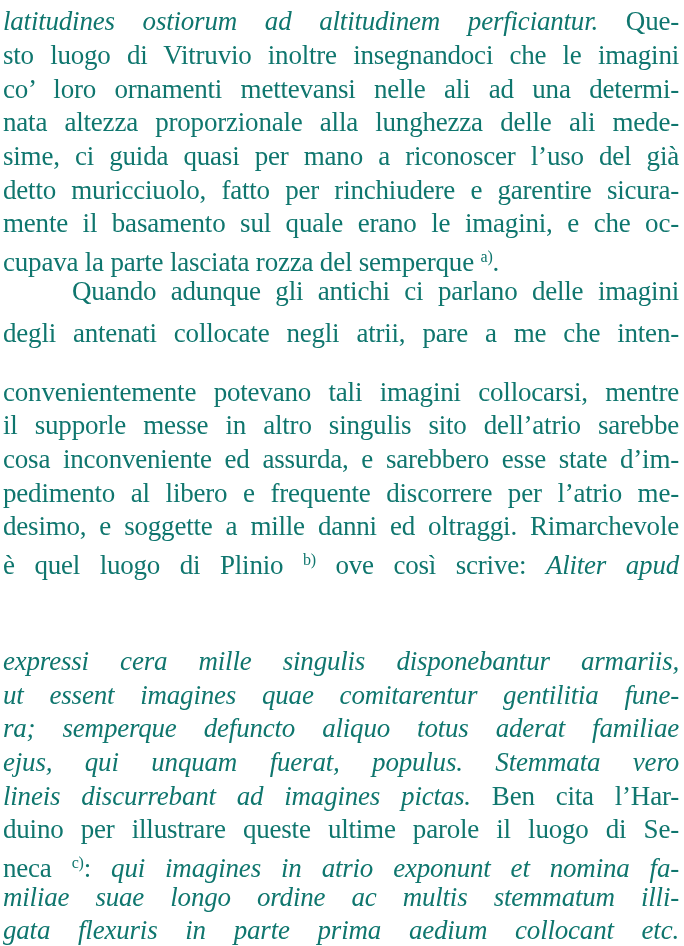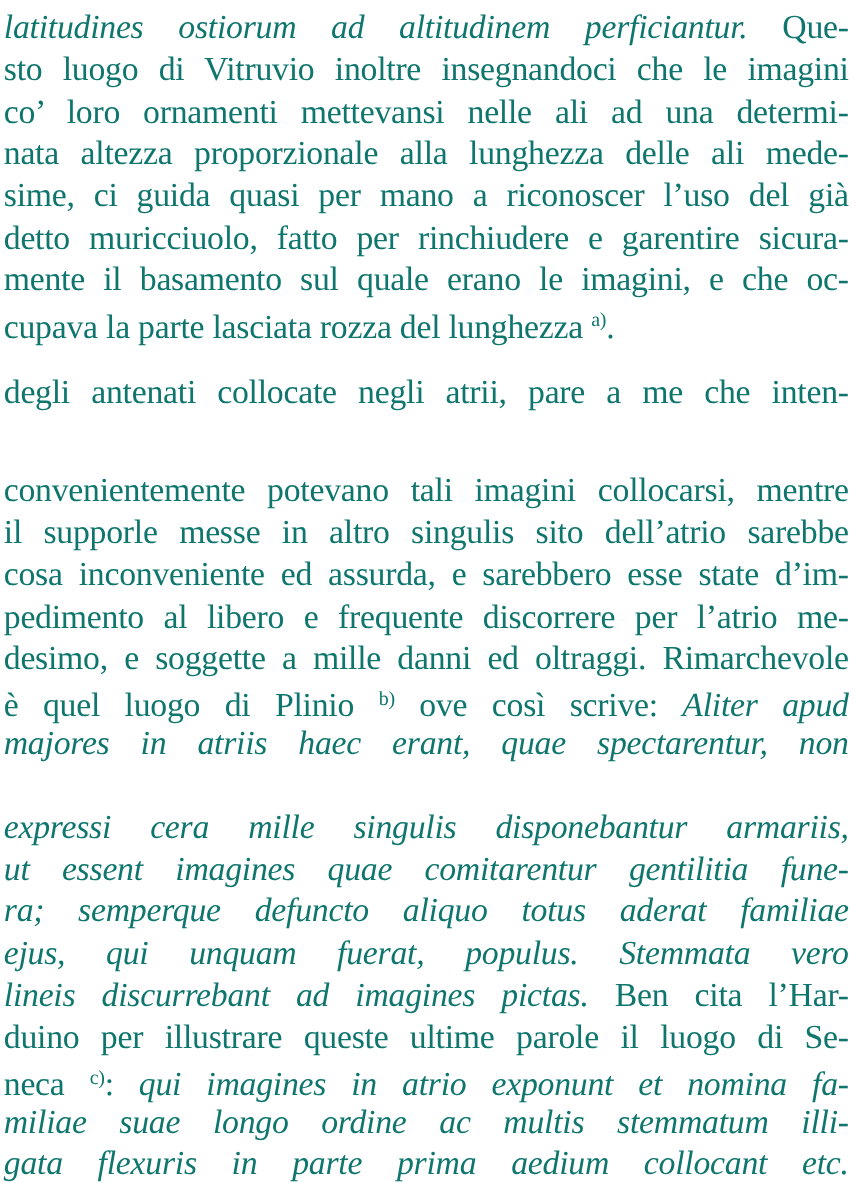--- a/index.html
+++ b/index.html
@@ -59,45 +59,45 @@
   <div class="line" style="top:139px">
     <span>sime, ci guida quasi per mano a riconoscer l’uso del già</span>
   </div>
   <div class="line" style="top:173px">
     <span>detto muricciuolo, fatto per rinchiudere e garentire sicura-</span>
   </div>
   <div class="line" style="top:206px">
     <span>mente il basamento sul quale erano le imagini, e che oc-</span>
   </div>
   <div class="line last" style="top:240px">
-    <span>cupava la parte lasciata rozza del lunghezza </span><span class="sup">a)</span><span>.</span>
+    <span>cupava la parte lasciata rozza del semperque </span><span class="sup">a)</span><span>.</span>
   </div>
-  <div class="line" style="top:296px">
+  <div class="line indent" style="top:274px">
+    <span>Quando adunque gli antichi ci parlano delle imagini</span>
+  </div>
+  <div class="line" style="top:316px">
     <span>degli antenati collocate negli atrii, pare a me che inten-</span>
   </div>
   <div class="line" style="top:375px">
     <span>convenientemente potevano tali imagini collocarsi, mentre</span>
   </div>
   <div class="line" style="top:408px">
     <span>il supporle messe in altro singulis sito dell’atrio sarebbe</span>
   </div>
   <div class="line" style="top:442px">
     <span>cosa inconveniente ed assurda, e sarebbero esse state d’im-</span>
   </div>
   <div class="line" style="top:476px">
     <span>pedimento al libero e frequente discorrere per l’atrio me-</span>
   </div>
   <div class="line" style="top:543px">
     <span>è quel luogo di Plinio </span><span class="sup">b)</span><span> ove così scrive: </span><span class="it">Aliter apud</span>
   </div>
   <div class="line" style="top:509px">
     <span>desimo, e soggette a mille danni ed oltraggi. Rimarchevole</span>
-  </div>
-  <div class="line" style="top:577px">
-    <span class="it">majores in atriis haec erant, quae spectarentur, non</span>
   </div>
   <div class="line" style="top:644px">
     <span class="it">expressi cera mille singulis disponebantur armariis,</span>
   </div>
   <div class="line" style="top:678px">
     <span class="it">ut essent imagines quae comitarentur gentilitia fune-</span>
   </div>
   <div class="line" style="top:711px">
     <span class="it">ra; semperque defuncto aliquo totus aderat familiae</span>
   </div>

